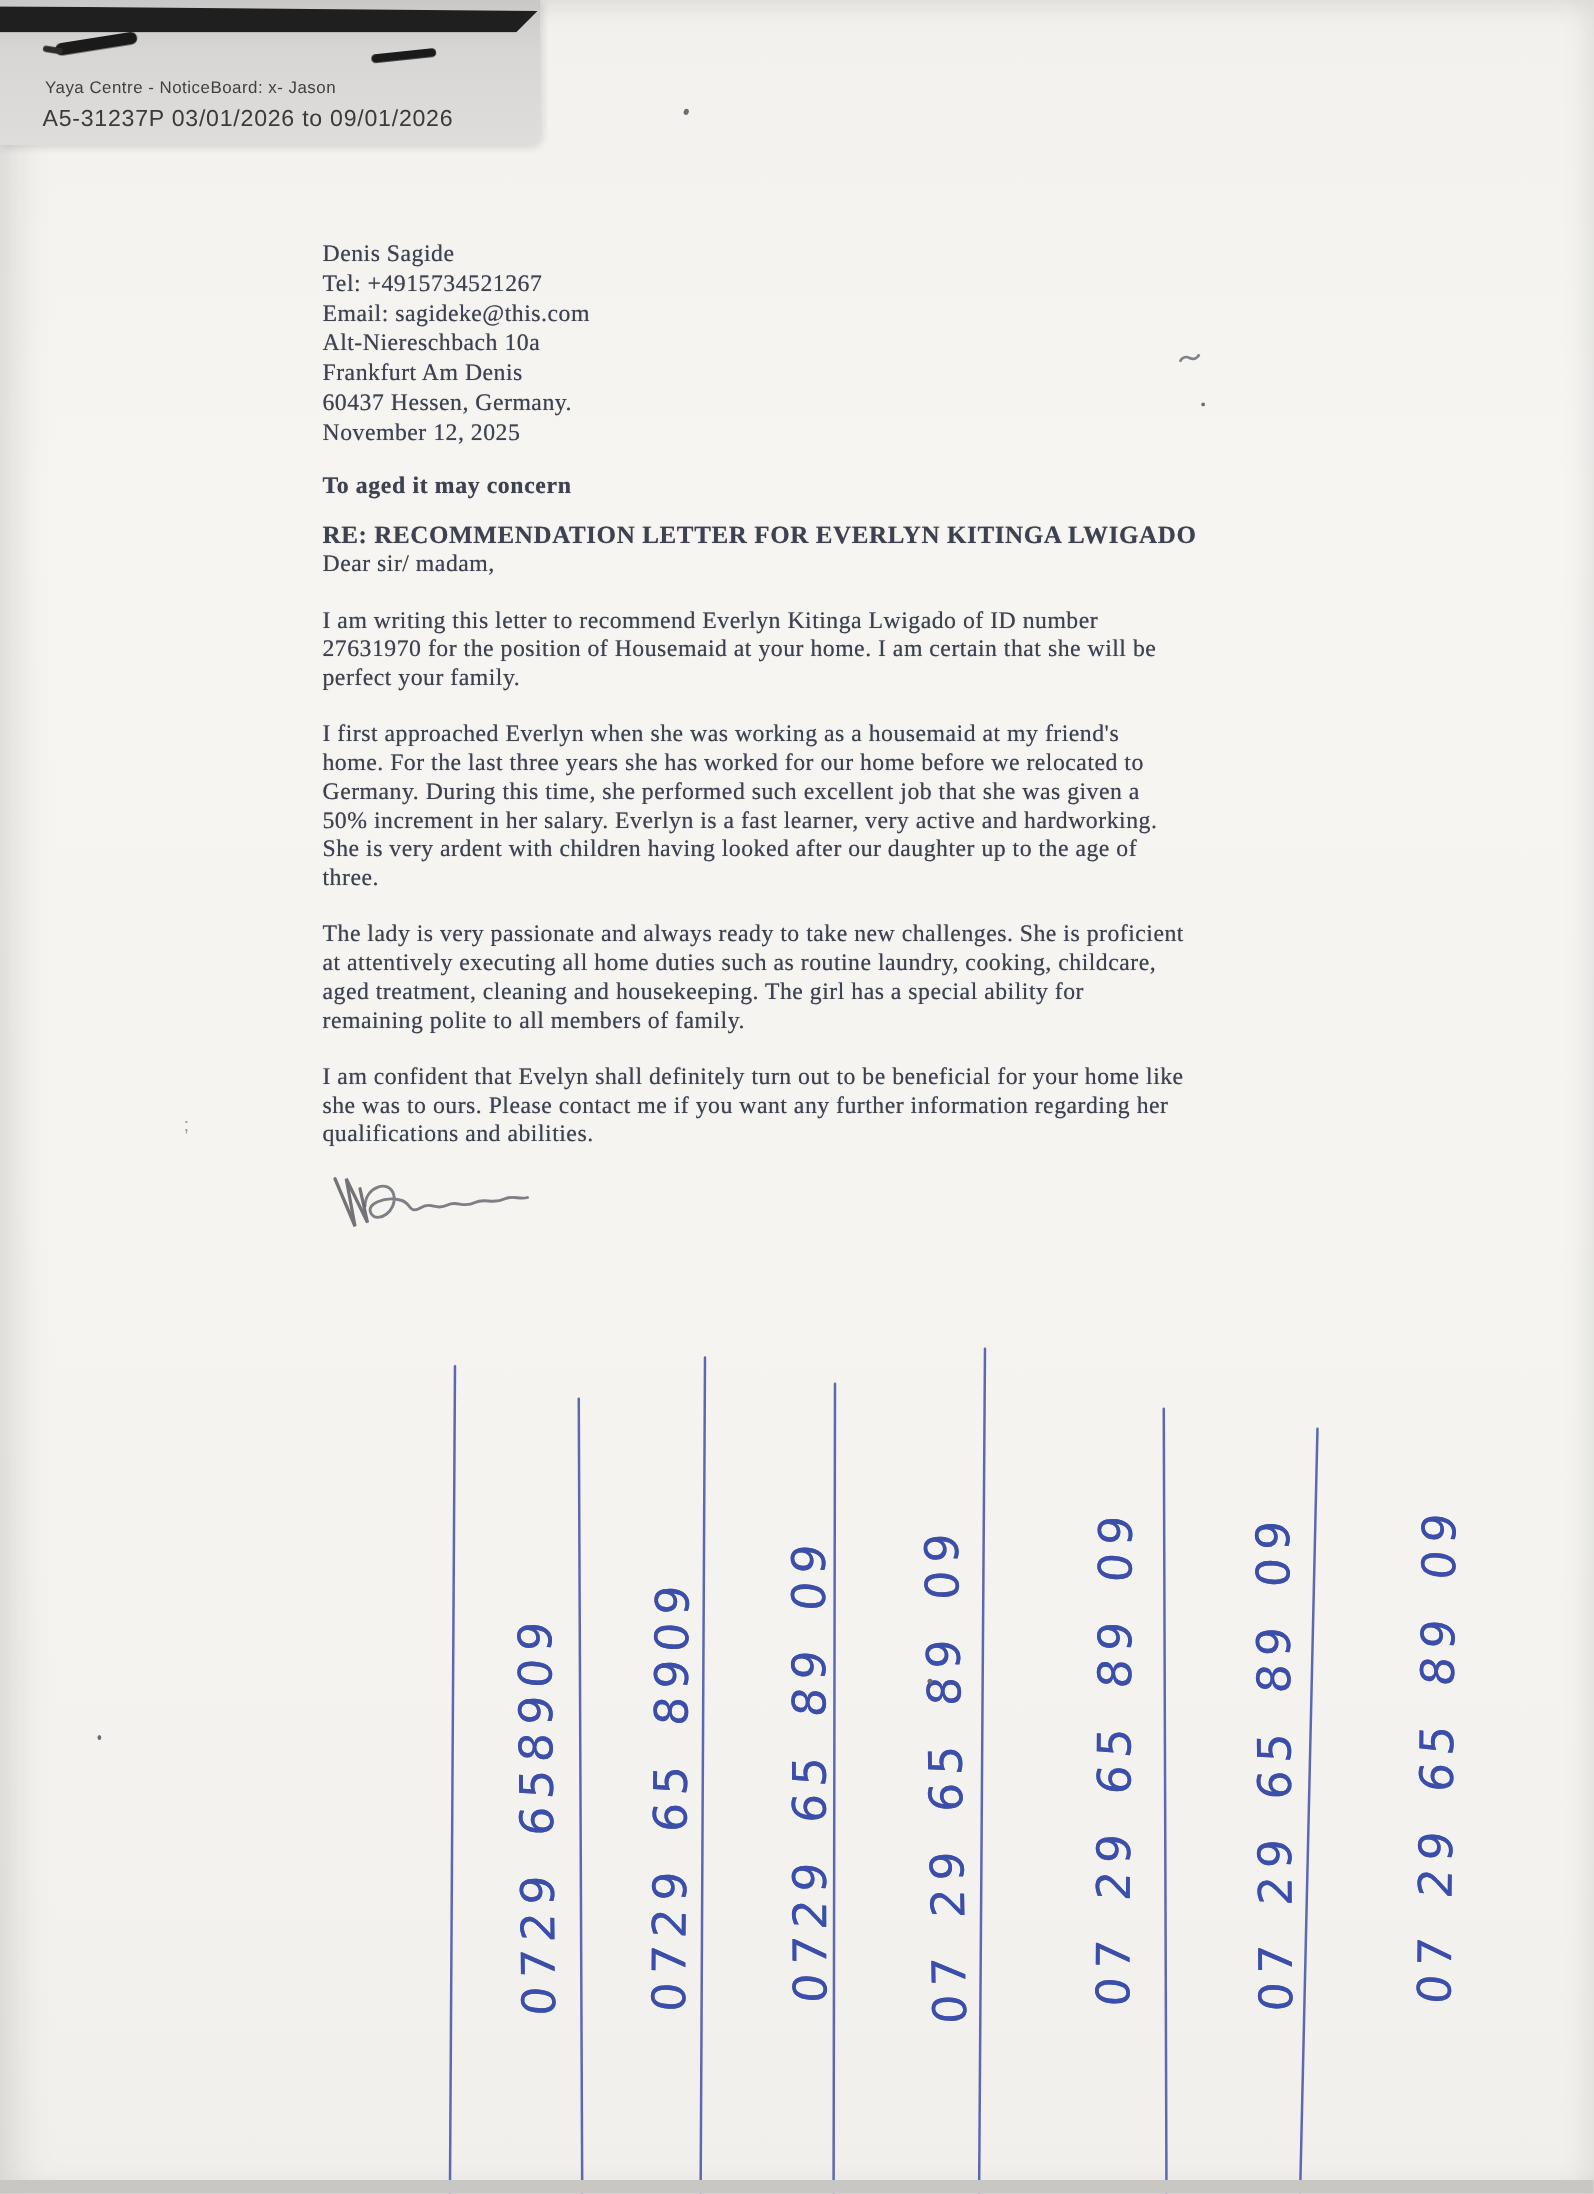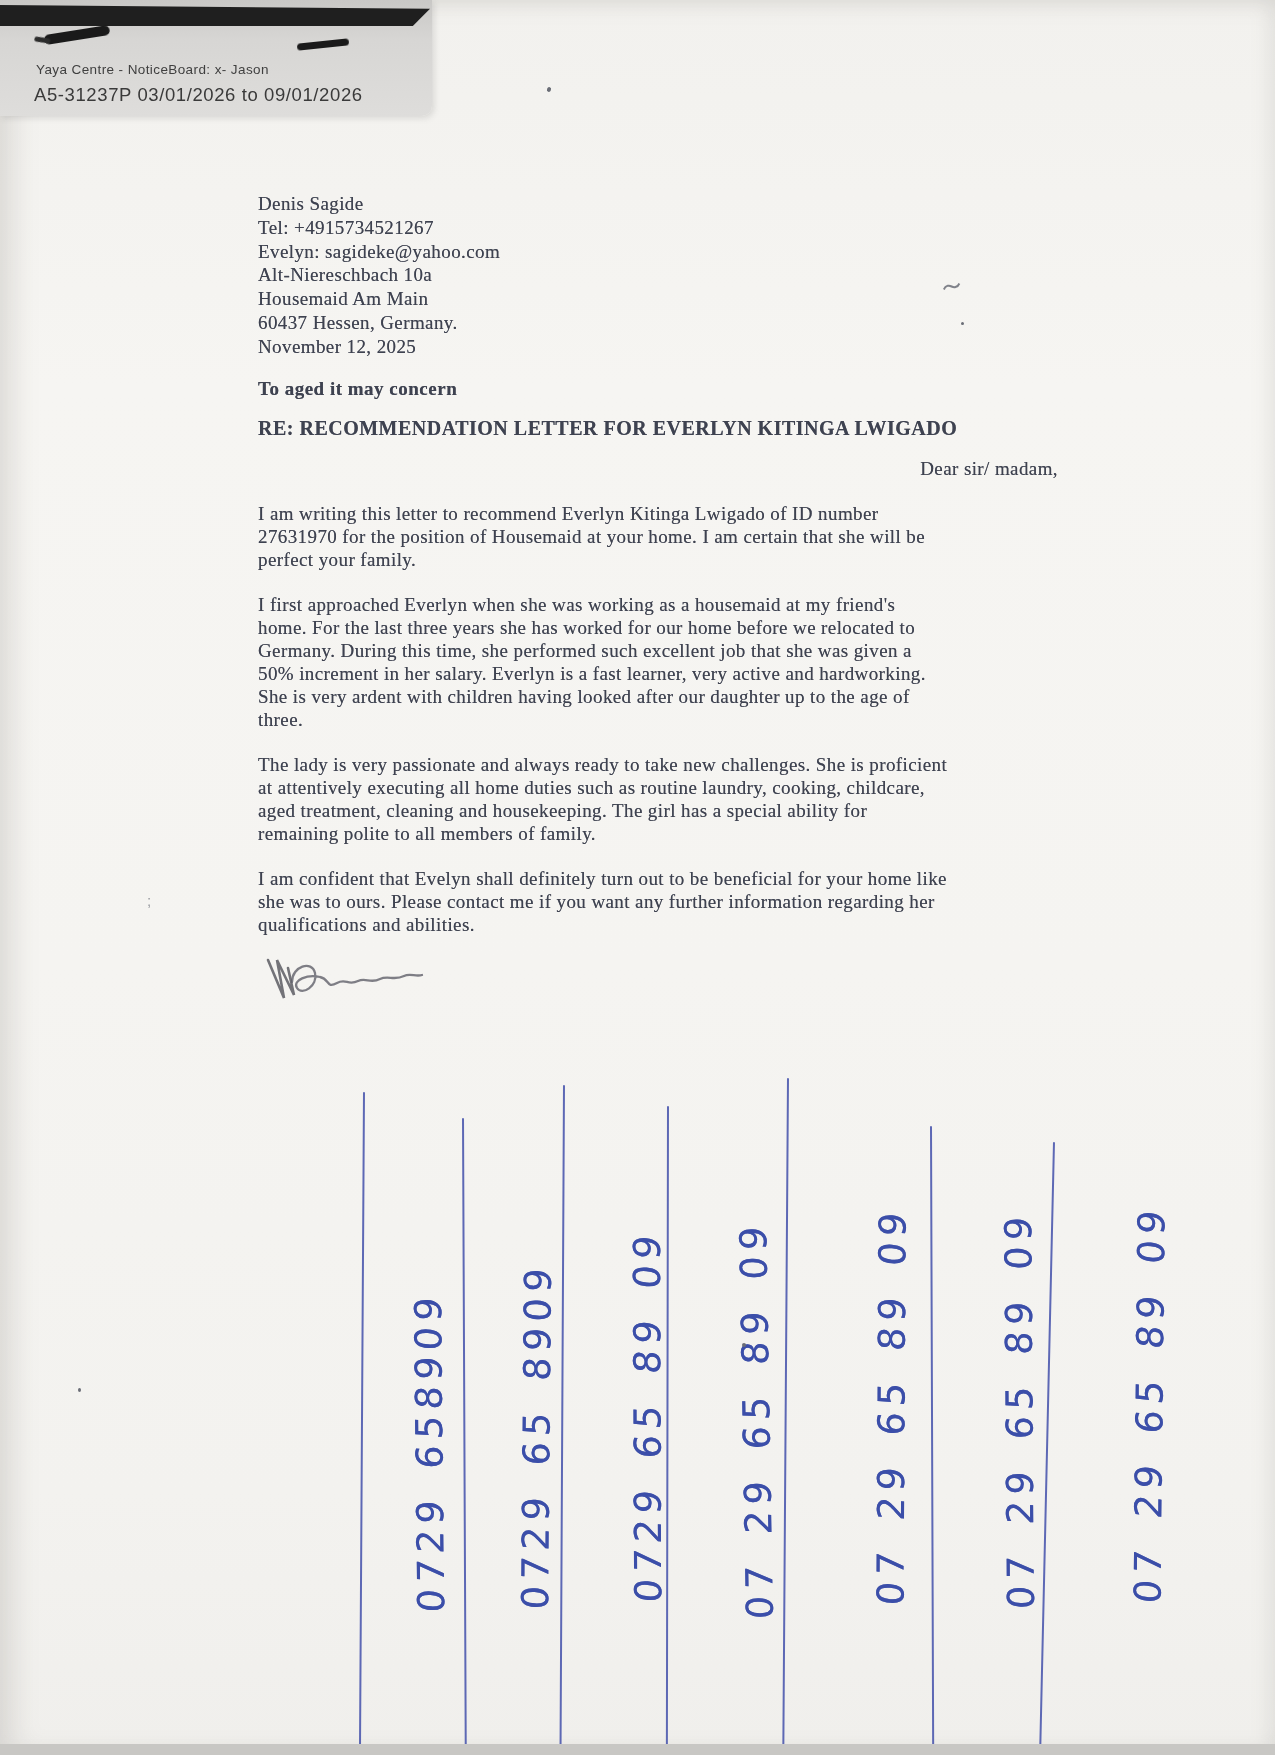--- a/index.html
+++ b/index.html
@@ -37,21 +37,21 @@
   
   .letter{
     position:absolute;left:258px;top:192px;width:800px;
     font-family:"Liberation Serif",serif;color:#3e4250;
     font-size:19px;line-height:23px;letter-spacing:0.4px;
     text-shadow:0 0 0.6px rgba(62,66,80,0.65);
   }
   .sender div{line-height:23.8px;}
   .heading{font-weight:bold;margin-top:18px;letter-spacing:0.5px;}
   .subject{font-weight:bold;margin-top:17px;font-size:20px;letter-spacing:0.5px;}
-  .greeting{margin-top:17px;text-align:right;}
+  .greeting{}
   .para{margin:22px 0 0 0;white-space:pre-line;}
   .closing{margin-top:24px;}
   .signature{margin-top:10px;height:62px;}
   .signed{margin-top:6px;}
 
   
   .strip-line{
     position:absolute;width:2px;background:#4c59ae;opacity:0.9;transform-origin:top center;
     border-radius:1px;
   }
@@ -77,23 +77,23 @@
     <div class="pen-mark mark1"></div>
     <div class="pen-mark mark2"></div>
     <div class="label-line1">Yaya Centre - NoticeBoard: x-  Jason</div>
     <div class="label-line2">A5-31237P  03/01/2026 to 09/01/2026</div>
   </div>
 
   <div class="letter">
     <div class="sender">
       <div>Denis Sagide</div>
       <div>Tel: +4915734521267</div>
-      <div>Evelyn: sagideke@yahoo.com</div>
+      <div>Email: sagideke@this.com</div>
       <div>Alt-Niereschbach 10a</div>
-      <div>Housemaid Am Main</div>
+      <div>Frankfurt Am Denis</div>
       <div>60437 Hessen, Germany.</div>
       <div>November 12, 2025</div>
     </div>
 
     <div class="heading">To aged it may concern</div>
     <div class="subject">RE: RECOMMENDATION LETTER FOR EVERLYN KITINGA LWIGADO</div>
     <div class="greeting">Dear sir/ madam,</div>
 
     <p class="para">I am writing this letter to recommend Everlyn Kitinga Lwigado of ID number
 27631970 for the position of Housemaid at your home. I am certain that she will be

